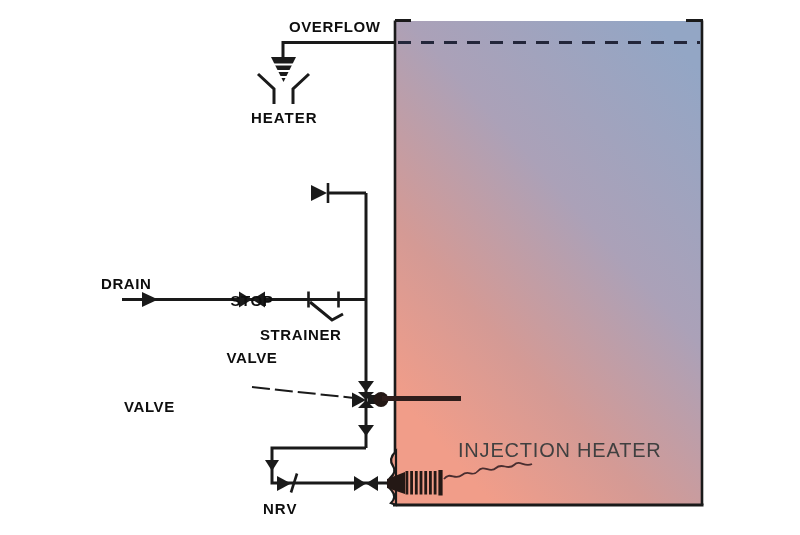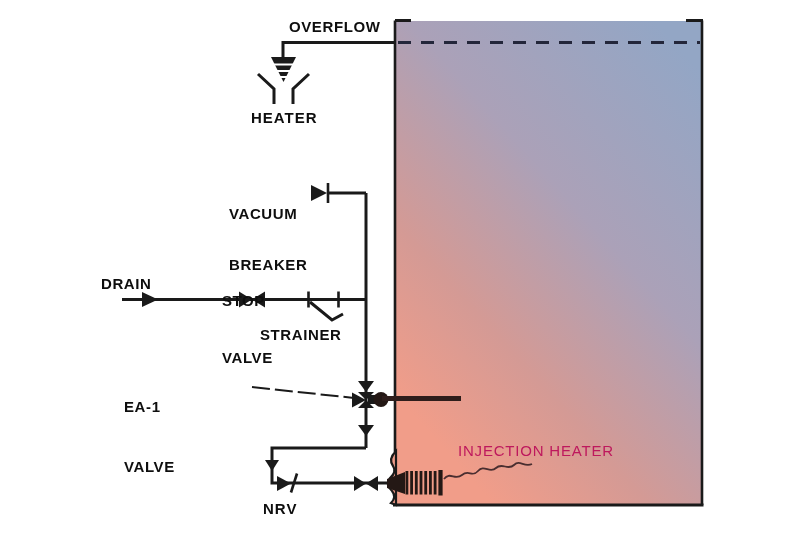--- a/index.html
+++ b/index.html
@@ -5,25 +5,25 @@
   html,body{margin:0;padding:0;background:#ffffff;}
   #stage{
     position:relative;width:800px;height:535px;background:#ffffff;overflow:hidden;
     font-family:"Liberation Sans", sans-serif;
   }
   #diagram-svg{position:absolute;left:0;top:0;}
   .lbl{
     position:absolute;color:#0e0e0e;font-weight:700;font-size:15px;
     letter-spacing:0.6px;line-height:17px;white-space:pre;
   }
-  .lbl.center{}
+  .lbl.center{text-align:center;}
   #lbl-stop-valve-top,#lbl-stop-valve-bottom{line-height:19px;}
   #lbl-thermo{line-height:20px;}
   #lbl-injection-heater{
-    color:#be185d;font-weight:400;font-size:15px;letter-spacing:0.8px;
+    color:#404040;font-weight:400;font-size:20px;letter-spacing:0.8px;
   }
 </style>
 </head>
 <body>
 
 <div id="stage">
 
   <svg id="diagram-svg" width="800" height="535" viewBox="0 0 800 535">
     <defs>
       <linearGradient id="tankGrad" x1="0.85" y1="0" x2="0.15" y2="1">
@@ -132,36 +132,31 @@
         <rect x="438.4" y="470" width="4.2" height="25.5" fill="#241815"></rect>
       </g>
       <path d="M444,479 C450,471 455,481 462,475 S472,478 478,471 S490,474 496,468 S508,471 514,465 S524,468 532,464" stroke="#4a2e30" stroke-width="1.8" fill="none"></path>
     </g>
   </svg>
 
   <div class="lbl" id="lbl-overflow" style="left:289px;top:18px;">OVERFLOW</div>
 
   <div class="lbl" id="lbl-drain" style="left:251px;top:109px;letter-spacing:1px;">HEATER</div>
 
-  <div class="lbl" style="left:229px;top:171px;">
-    <div>VACUUM</div>
-    <div>BREAKER</div>
-  </div>
 
   <div class="lbl" id="lbl-steam" style="left:101px;top:275px;">DRAIN</div>
 
   <div class="lbl center" id="lbl-stop-valve-top" style="left:222px;top:253px;width:60px;">
     <div>STOP</div>
     <div>VALVE</div>
   </div>
 
   <div class="lbl" id="lbl-strainer" style="left:260px;top:326px;">STRAINER</div>
 
   <div class="lbl" id="lbl-thermo" style="left:124px;top:357px;">
-    <div>EA-1</div>
     <div>VALVE</div>
   </div>
 
   <div class="lbl" id="lbl-nrv" style="left:263px;top:500px;letter-spacing:1px;">NRV</div>
 
   <div class="lbl center" id="lbl-stop-valve-bottom" style="left:336px;top:496px;width:60px;">
     <div>STOP</div>
     
   </div>
 

